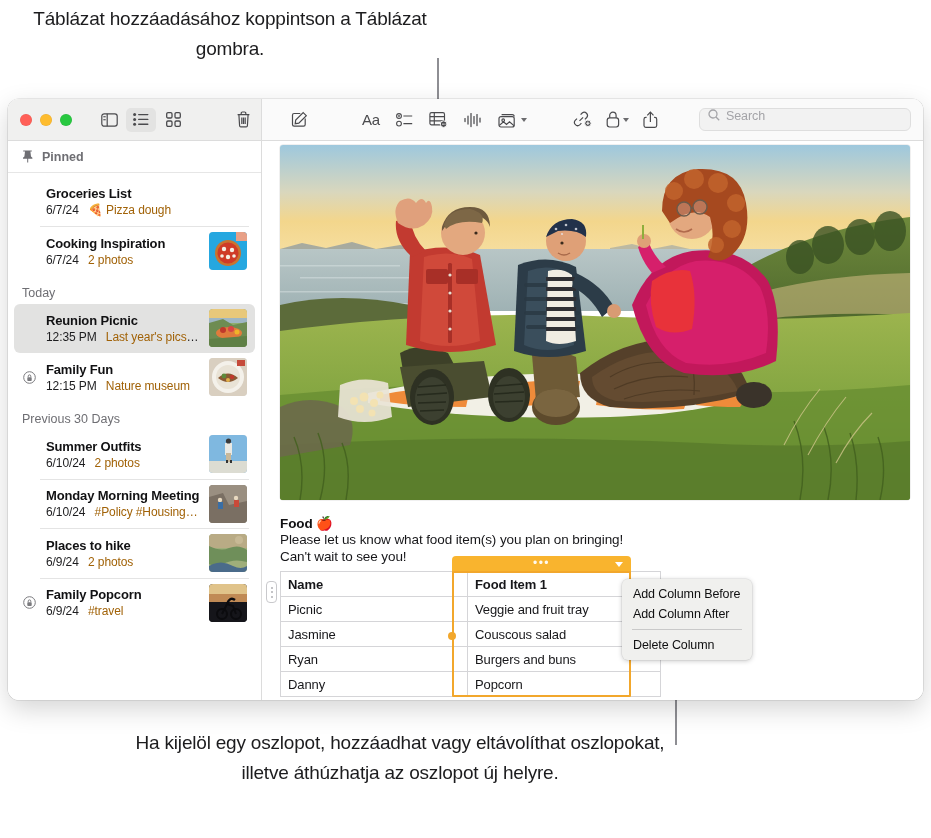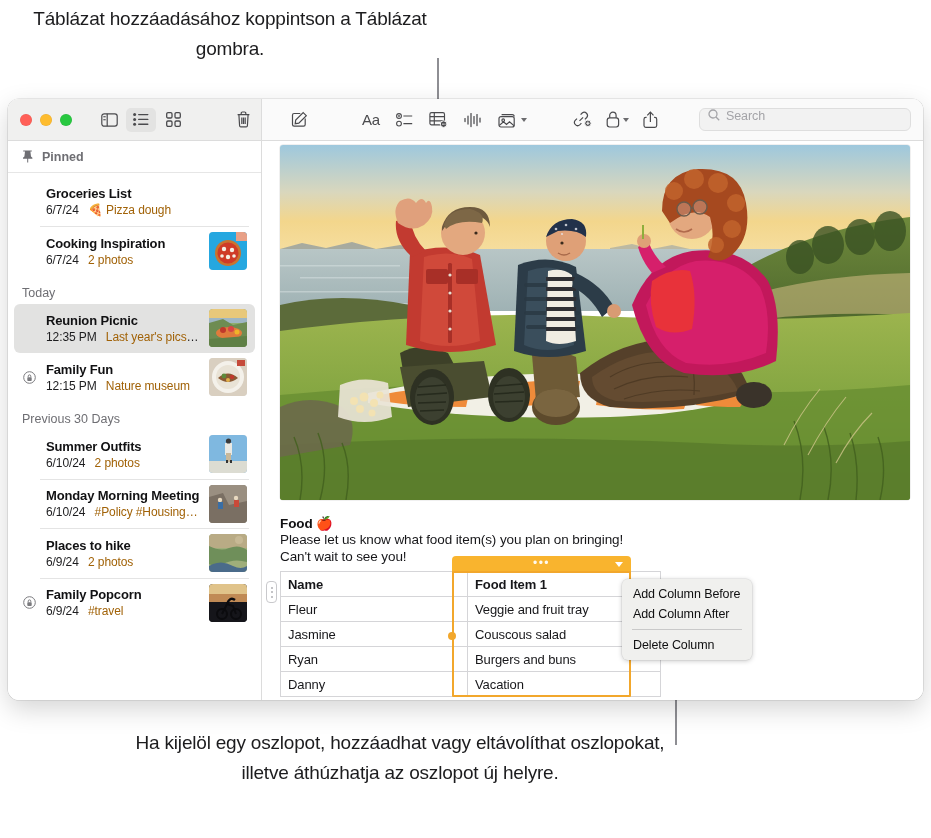--- a/index.html
+++ b/index.html
@@ -965,34 +965,34 @@
           <span class="caret"></span>
         </div>
 
         <table class="note-table">
           <tbody>
               <tr class="head">
             <td class="col-a">Name</td>
             <td class="col-b">Food Item 1</td>
           </tr>
           <tr>
-            <td class="col-a">Fleur</td>
+            <td class="col-a">Picnic</td>
             <td class="col-b">Veggie and fruit tray</td>
           </tr>
           <tr>
             <td class="col-a">Jasmine</td>
             <td class="col-b">Couscous salad</td>
           </tr>
           <tr>
             <td class="col-a">Ryan</td>
             <td class="col-b">Burgers and buns</td>
           </tr>
           <tr>
             <td class="col-a">Danny</td>
-            <td class="col-b">Vacation</td>
+            <td class="col-b">Popcorn</td>
           </tr>
         </tbody>
           </table>
 
         <div class="col-select"></div>
         <div class="cell-dot"></div>
 
         <div class="ctx-menu">
           <div class="ctx-item">Add Column Before</div>
           <div class="ctx-item">Add Column After</div>

